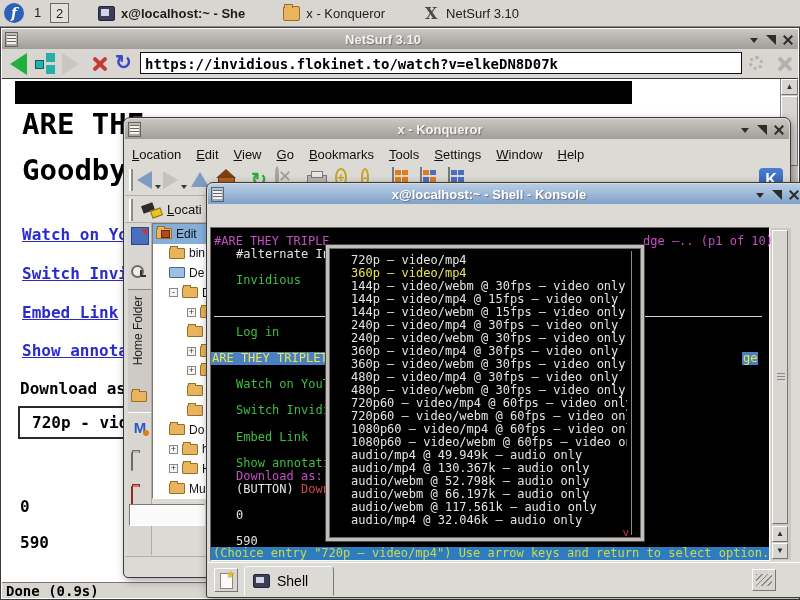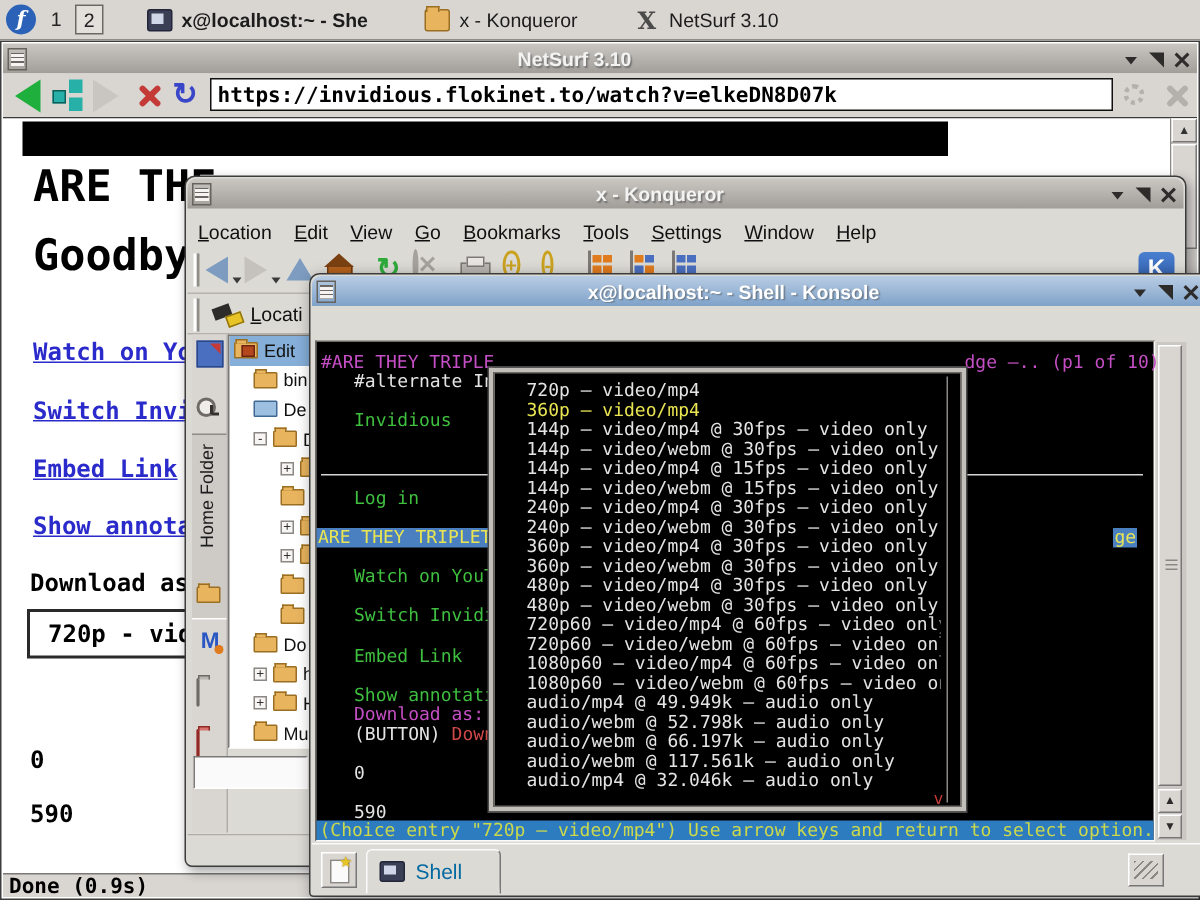--- a/index.html
+++ b/index.html
@@ -172,21 +172,21 @@
   .kon-sbtn{position:absolute;left:1px;width:16px;height:16px;background:#d9d6d2;border:1px solid;border-color:#fff #777 #777 #fff;
         font-size:8px;text-align:center;line-height:14px;color:#2e2c2a;}
   .k-tabbar{position:absolute;left:1px;right:1px;bottom:2px;height:33px;border-top:1px solid #fbfafa;}
   .newtab-btn{position:absolute;left:6px;top:5px;width:24px;height:24px;background:#d9d6d2;border:1px solid;border-color:#fff #777 #777 #fff;}
   .newtab-btn::before{content:"";position:absolute;left:5px;top:4px;width:11px;height:14px;background:#fbfafa;border:1px solid #8a8784;}
   .newtab-btn::after{content:"★";position:absolute;right:2px;top:0px;color:#e8c427;font-size:10px;text-shadow:0 0 1px #8f7410;}
   .shell-tab{position:absolute;left:36px;top:3px;width:90px;height:30px;background:#dcdad5;border:1px solid;border-color:#fbfafa #777 #dcdad5 #fbfafa;
         border-radius:4px 4px 0 0;display:flex;align-items:center;gap:7px;padding-left:8px;}
   .shell-ic{width:17px;height:14px;background:#3b3f55;border:1px solid #23263a;border-radius:2px;position:relative;flex:none;}
   .shell-ic::after{content:"";position:absolute;left:2px;top:2px;width:8px;height:6px;background:#cfd6e8;}
-  .shell-label{font-size:14px;color:#0369a1;}
+  .shell-label{font-size:14px;color:#000000;}
   .grip{position:absolute;right:28px;top:6px;width:24px;height:22px;background:#d9d6d2;border:1px solid;border-color:#fff #777 #777 #fff;}
   .grip::after{content:"";position:absolute;left:3px;top:4px;right:3px;bottom:4px;
         background:repeating-linear-gradient(135deg,#8a8784 0 1px,transparent 1px 4px);}
 </style>
 </head>
 <body>
 
 <div id="screen" data-interactable="false">
 
   <div class="window" id="netsurf" data-interactable="false">
@@ -427,35 +427,35 @@
       <span class="trm c-mag" style="left:25px;top:242px;" data-interactable="false">Download as:</span>
       <span class="trm" style="left:25px;top:255px;" data-interactable="false"><span data-interactable="false">(BUTTON)</span> <span class="c-red" data-interactable="true">Down</span></span>
       <span class="trm" style="left:25px;top:281px;" data-interactable="false">0</span>
       <span class="trm" style="left:25px;top:307px;" data-interactable="false">590</span>
 
       <div class="lynx-dialog" data-interactable="false">
         <div class="dlg-list" data-interactable="false">
 
         <div class="opt" data-interactable="true">720p — video/mp4</div>
             <div class="opt selected" data-interactable="true">360p — video/mp4</div>
-            <div class="opt" data-interactable="true">144p — video/mp4 @ 30fps — video only</div>
             <div class="opt" data-interactable="true">144p — video/webm @ 30fps — video only</div>
             <div class="opt" data-interactable="true">144p — video/mp4 @ 15fps — video only</div>
             <div class="opt" data-interactable="true">144p — video/webm @ 15fps — video only</div>
             <div class="opt" data-interactable="true">240p — video/mp4 @ 30fps — video only</div>
             <div class="opt" data-interactable="true">240p — video/webm @ 30fps — video only</div>
             <div class="opt" data-interactable="true">360p — video/mp4 @ 30fps — video only</div>
             <div class="opt" data-interactable="true">360p — video/webm @ 30fps — video only</div>
             <div class="opt" data-interactable="true">480p — video/mp4 @ 30fps — video only</div>
             <div class="opt" data-interactable="true">480p — video/webm @ 30fps — video only</div>
             <div class="opt" data-interactable="true">720p60 — video/mp4 @ 60fps — video only</div>
             <div class="opt" data-interactable="true">720p60 — video/webm @ 60fps — video only</div>
             <div class="opt" data-interactable="true">1080p60 — video/mp4 @ 60fps — video only</div>
             <div class="opt" data-interactable="true">1080p60 — video/webm @ 60fps — video only</div>
             <div class="opt" data-interactable="true">audio/mp4 @ 49.949k — audio only</div>
+            <div class="opt" data-interactable="true">audio/mp4 @ 130.367k — audio only</div>
             <div class="opt" data-interactable="true">audio/webm @ 52.798k — audio only</div>
             <div class="opt" data-interactable="true">audio/webm @ 66.197k — audio only</div>
             <div class="opt" data-interactable="true">audio/webm @ 117.561k — audio only</div>
             <div class="opt" data-interactable="true">audio/mp4 @ 32.046k — audio only</div>
           </div>
         <div class="dlg-line" data-interactable="false"></div>
         <div class="dlg-more" data-interactable="false">v</div>
       </div>
 
       <div class="lynx-status" data-interactable="false">(Choice entry "720p — video/mp4") Use arrow keys and return to select option.</div>

